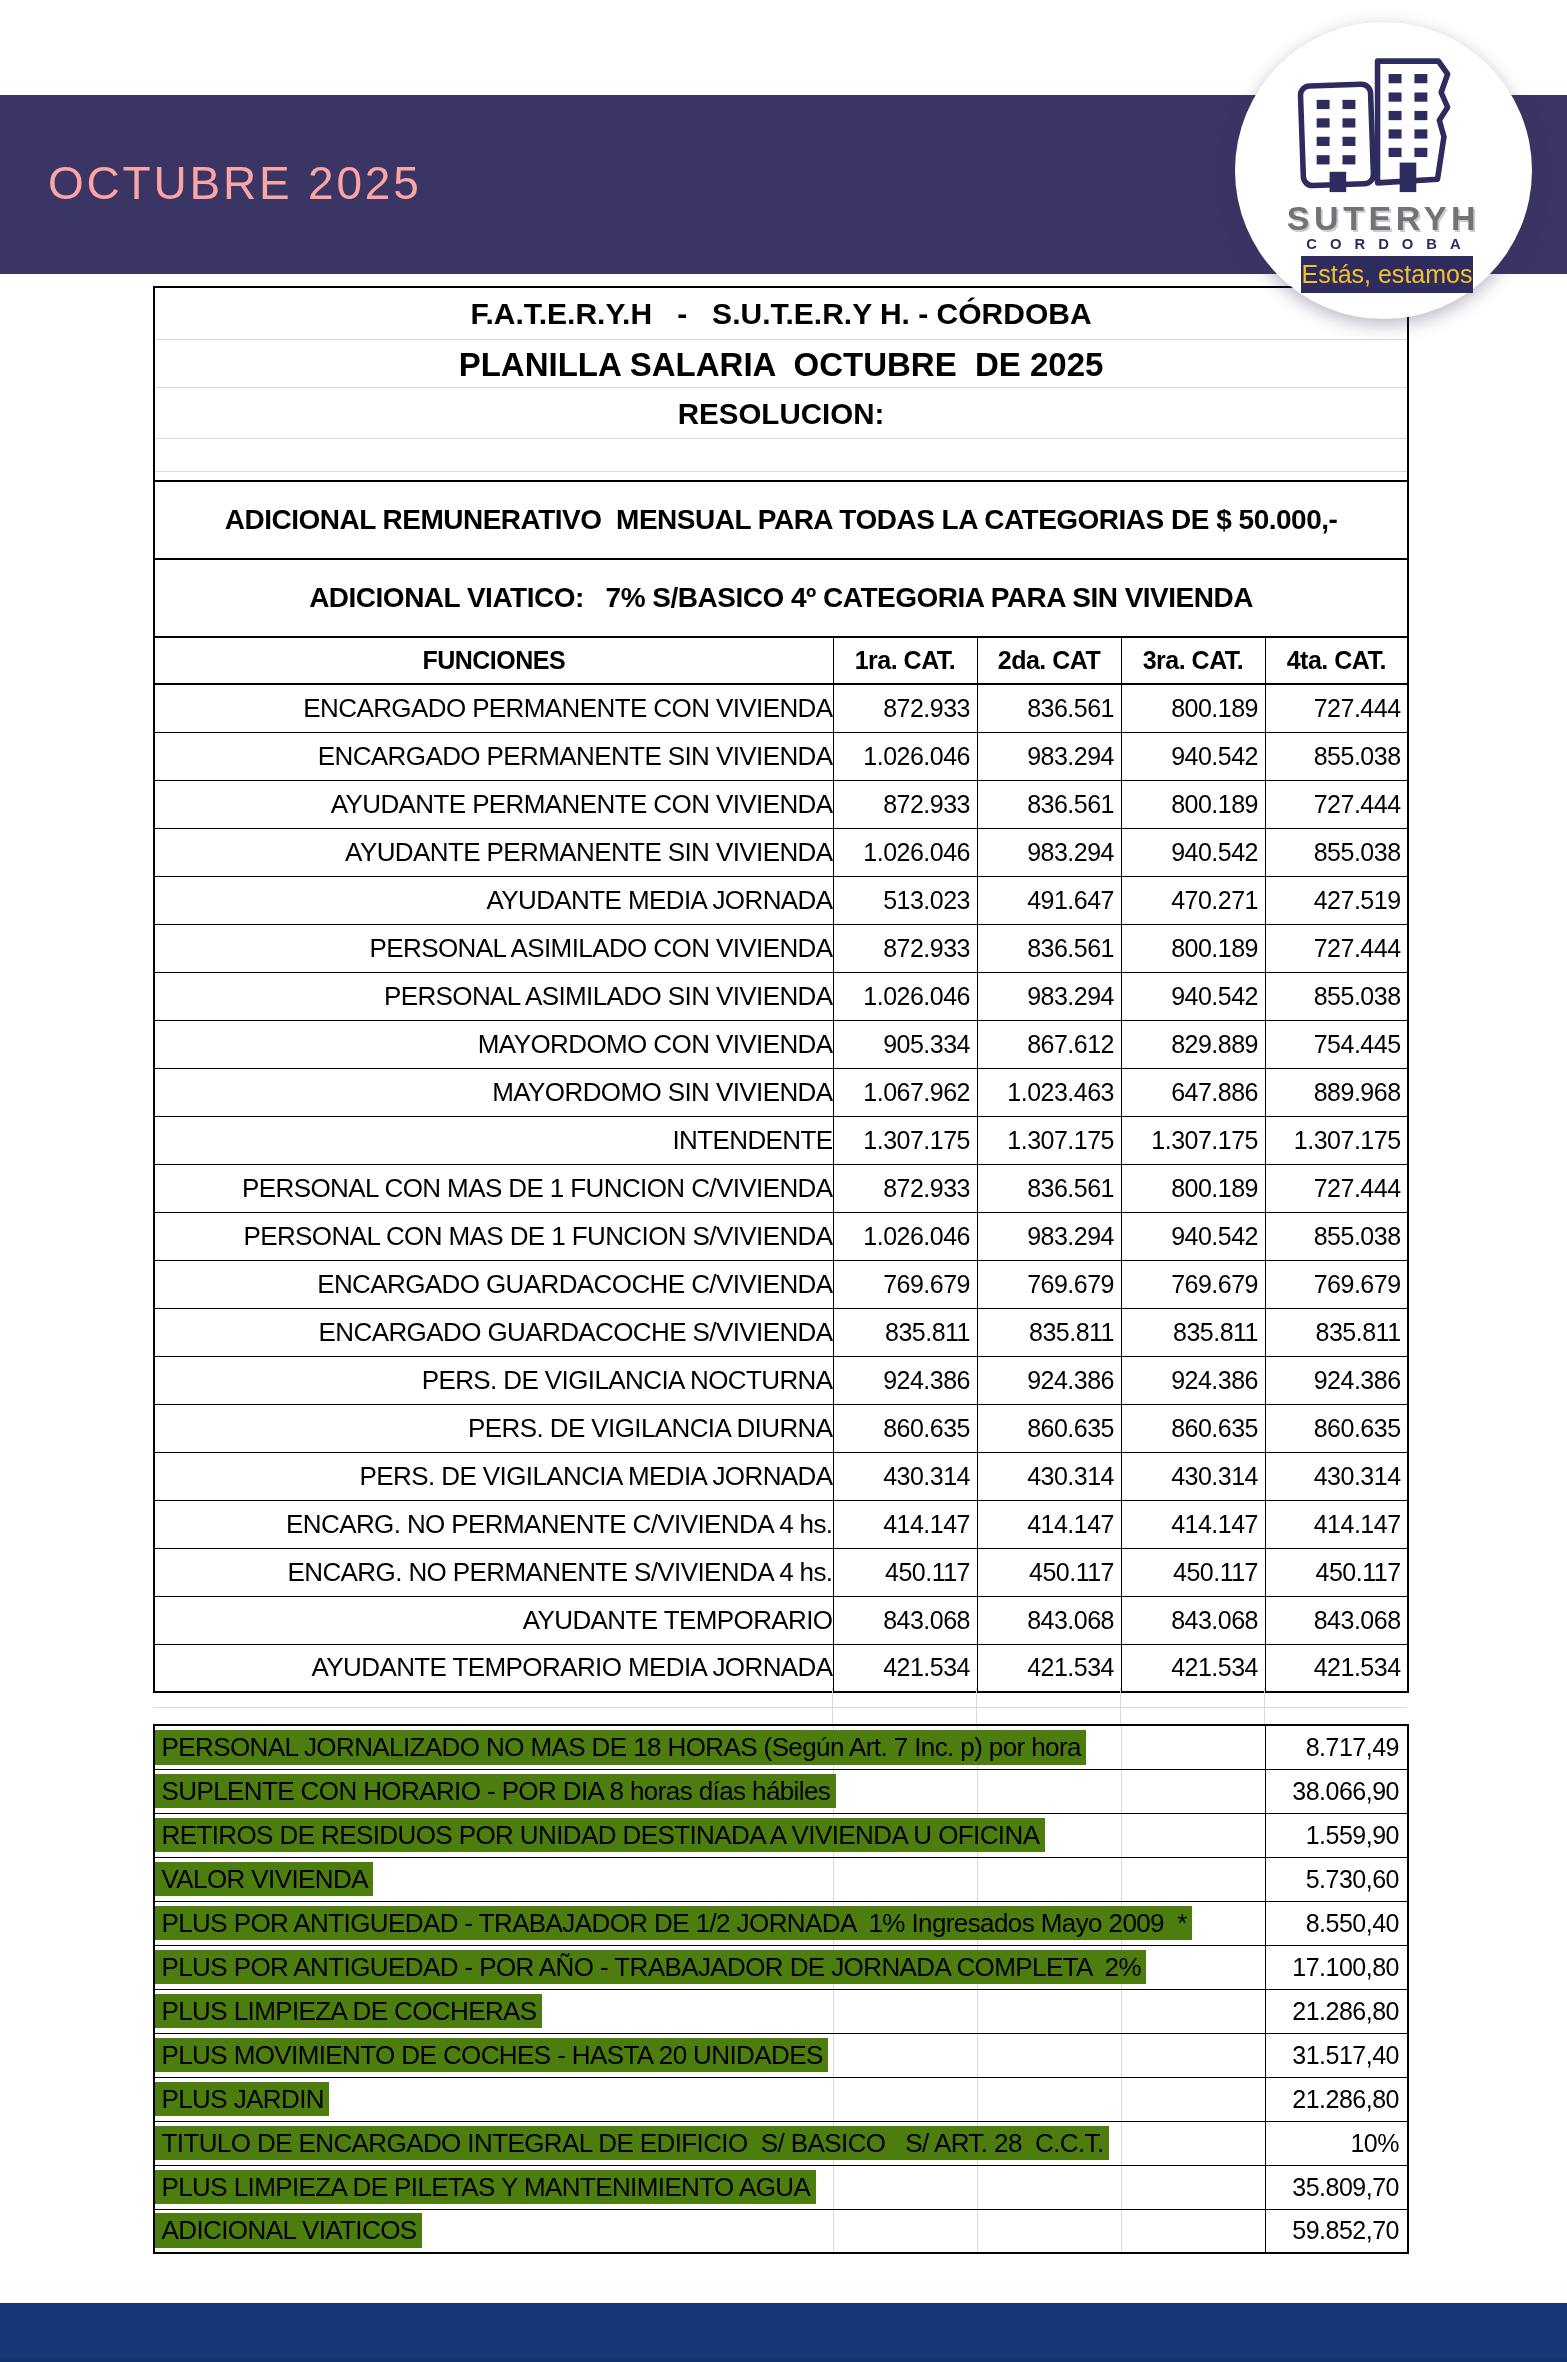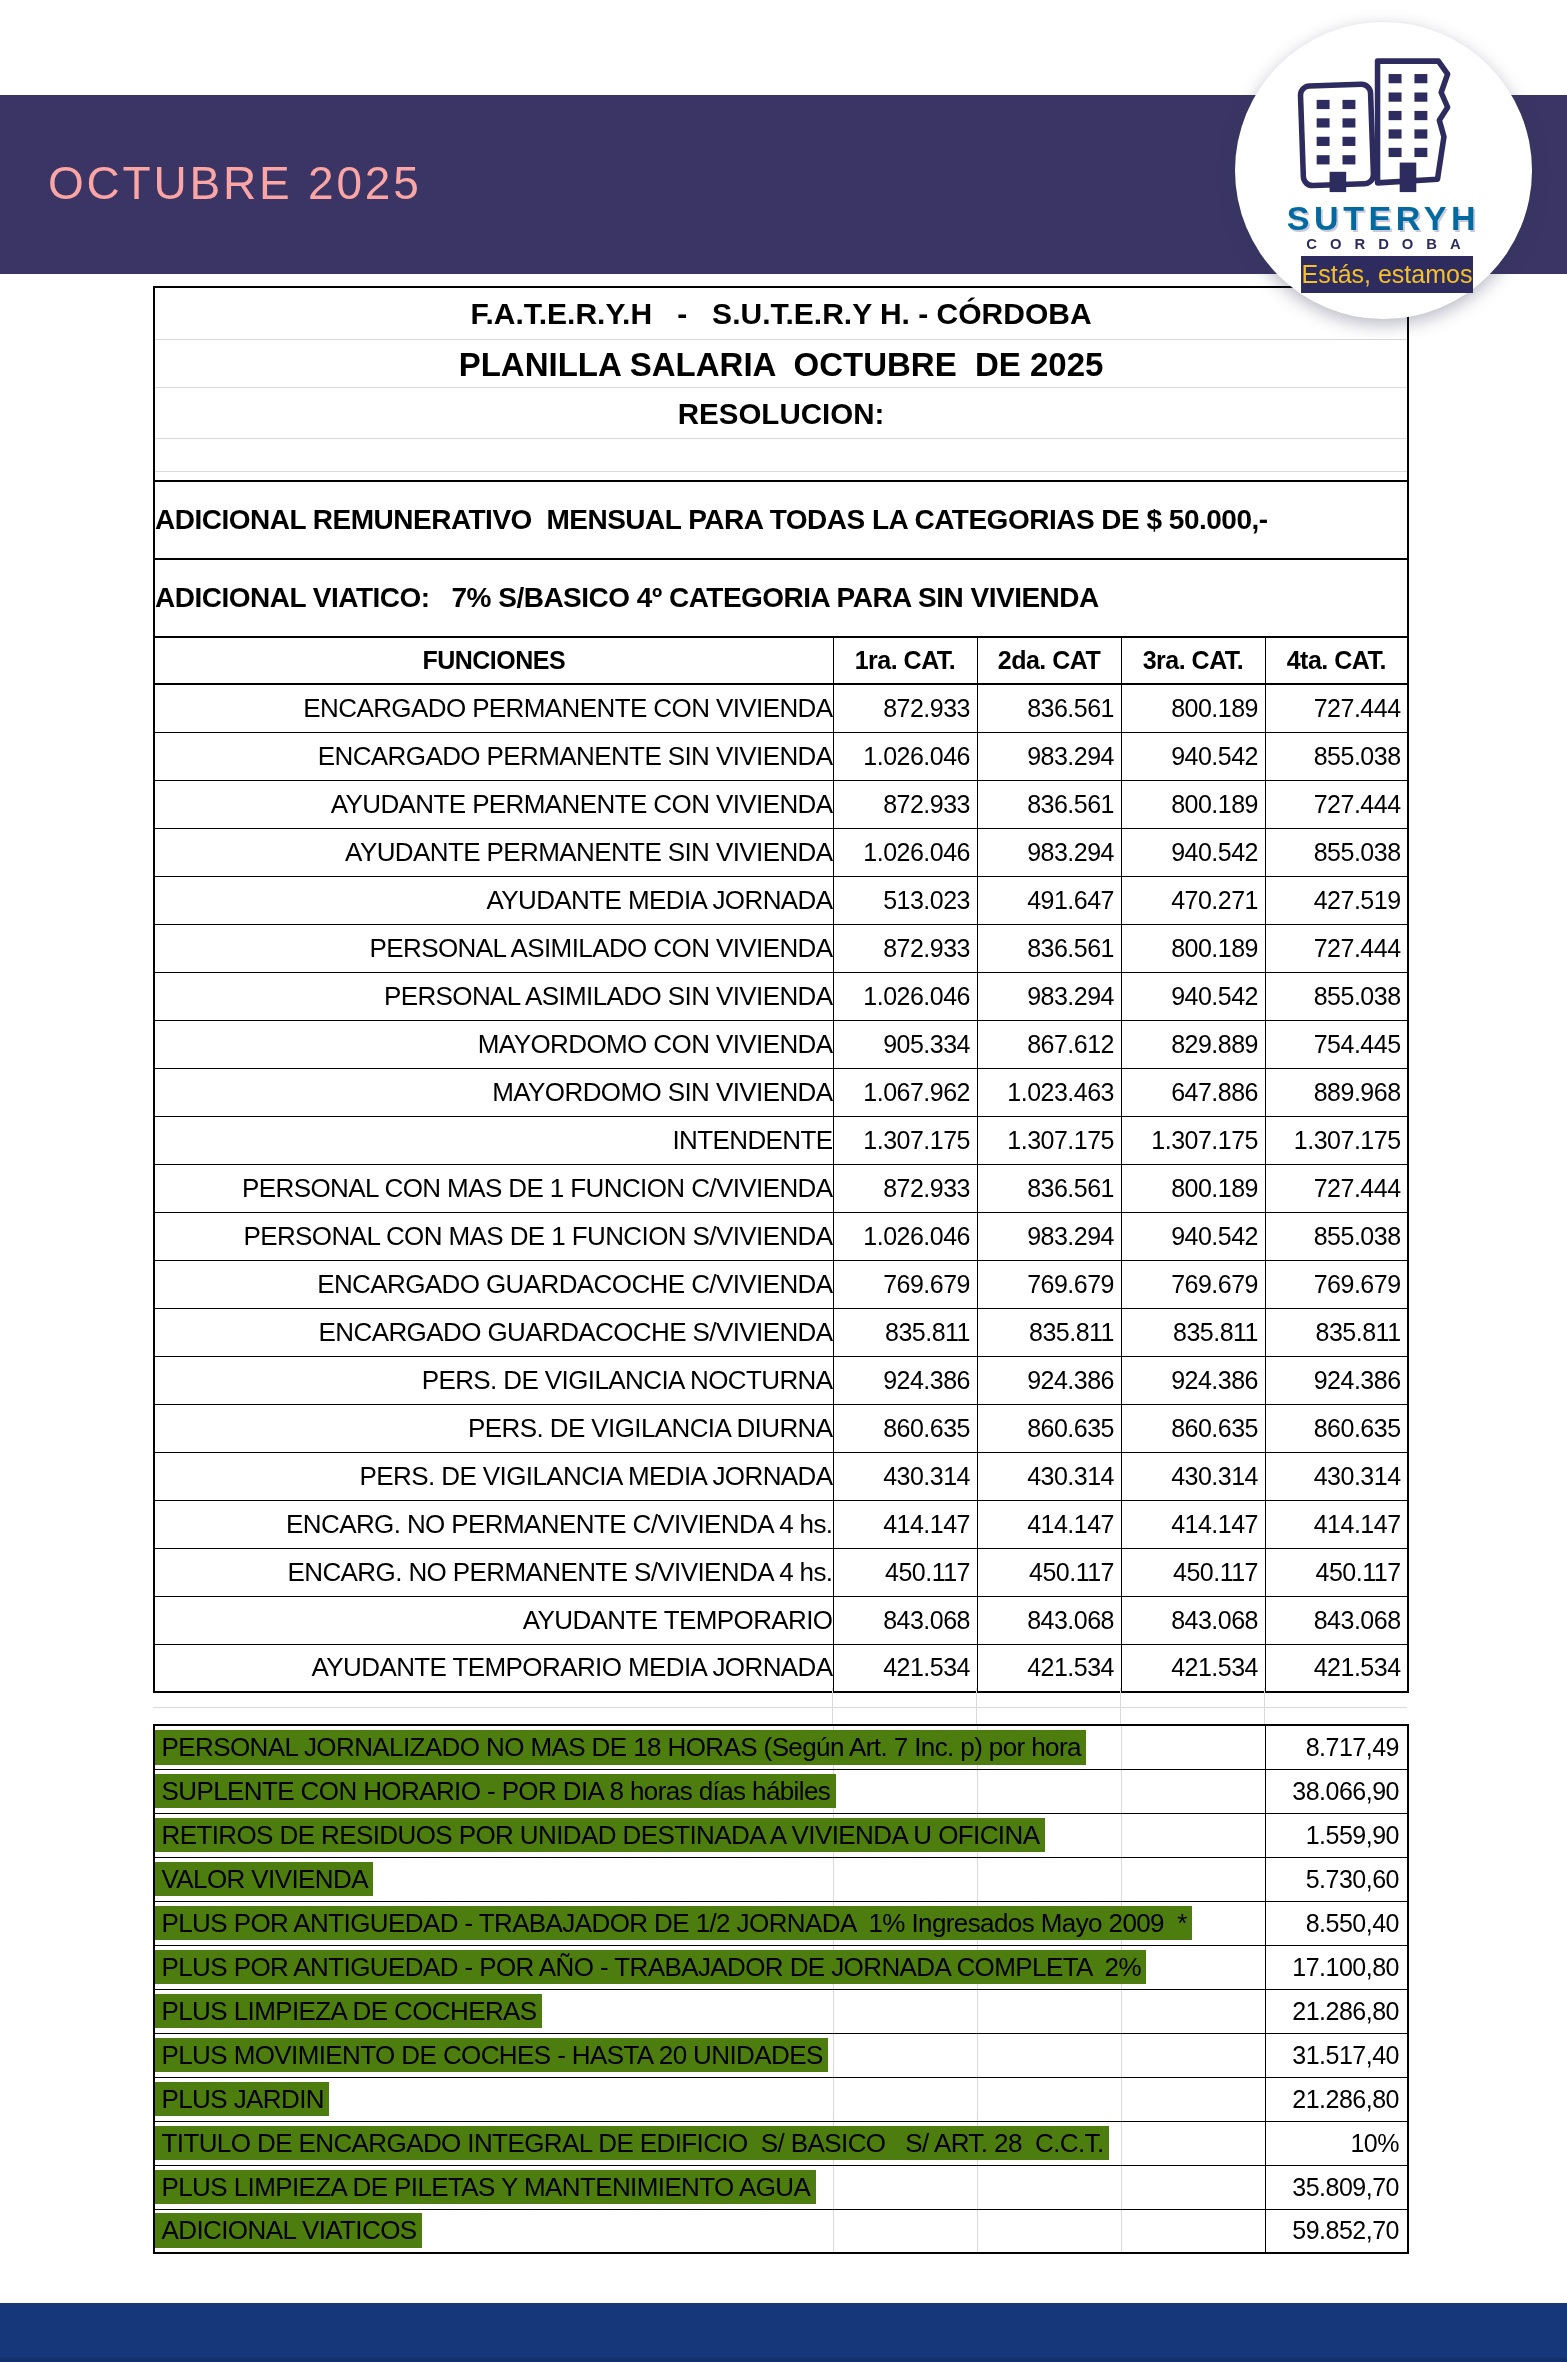--- a/index.html
+++ b/index.html
@@ -9,21 +9,21 @@
   
   .band{position:absolute;left:0;top:95px;width:1567px;height:179px;background:#3a3564;}
   .band .month{position:absolute;left:48px;top:50%;transform:translateY(-54%);
         font-size:46px;font-weight:normal;letter-spacing:2.8px;color:#fca5a5;white-space:pre;}
 
   
   .logo{position:absolute;left:1235px;top:22px;width:297px;height:297px;border-radius:50%;
         background:#fff;box-shadow:0 5.5px 16.6px rgba(55,55,90,.35);z-index:10;}
   .logo svg{position:absolute;left:54px;top:26px;}
   .logo .org{position:absolute;left:0;top:177px;width:100%;text-align:center;
-        font-size:34px;font-weight:bold;letter-spacing:4.6px;color:#0369a1;
+        font-size:34px;font-weight:bold;letter-spacing:4.6px;color:#737373;
         text-shadow:1.8px 1.8px 0 #c9c9d9;}
   .logo .city{position:absolute;left:0;top:214px;width:100%;text-align:center;
         font-size:14.8px;font-weight:bold;letter-spacing:13px;color:#2e2b5e;text-indent:13px;}
   .logo .tagbar{position:absolute;left:66px;top:234px;width:172px;height:37px;background:#2e2b5e;
         display:flex;align-items:center;justify-content:center;}
   .logo .tagbar span{font-size:25px;color:#f2c12c;white-space:pre;}
 
   
   .tbl{position:absolute;border-collapse:collapse;table-layout:fixed;background:#fff;}
   #t1{left:153px;top:286px;width:1254px;}
@@ -34,21 +34,21 @@
 
   
   .titlebox{height:192px;border-bottom:2.8px solid #000 !important;}
   .titlebox .inner{position:relative;width:100%;height:192px;}
   .tline{position:absolute;left:0;width:100%;text-align:center;font-weight:bold;white-space:pre;}
   .tline1{top:9.2px;font-size:30px;}
   .tline2{top:58px;font-size:33px;}
   .tline3{top:109px;font-size:29.5px;}
   .faint-h{position:absolute;left:0;width:100%;height:0.9px;background:#d9d9d9;}
 
-  .noterow td{height:76px;text-align:left;vertical-align:middle;font-weight:bold;
+  .noterow td{height:76px;text-align:center;vertical-align:middle;font-weight:bold;
         font-size:28px;letter-spacing:-0.5px;white-space:pre;border-bottom:2.8px solid #000 !important;}
   #t1 .hdr th{height:45px;font-size:25px;font-weight:bold;text-align:center;vertical-align:middle;
         border-bottom:2.8px solid #000 !important;letter-spacing:-0.5px;background:#fff;}
   #t1 tr.drow{height:48px;}
   #t1 td.label{font-size:26px;letter-spacing:-0.6px;text-align:right;vertical-align:middle;
         padding-left:0;white-space:pre;}
   #t1 td.num{font-size:25px;letter-spacing:-0.5px;text-align:right;vertical-align:middle;
         padding-right:6.5px;white-space:pre;}
 
   

